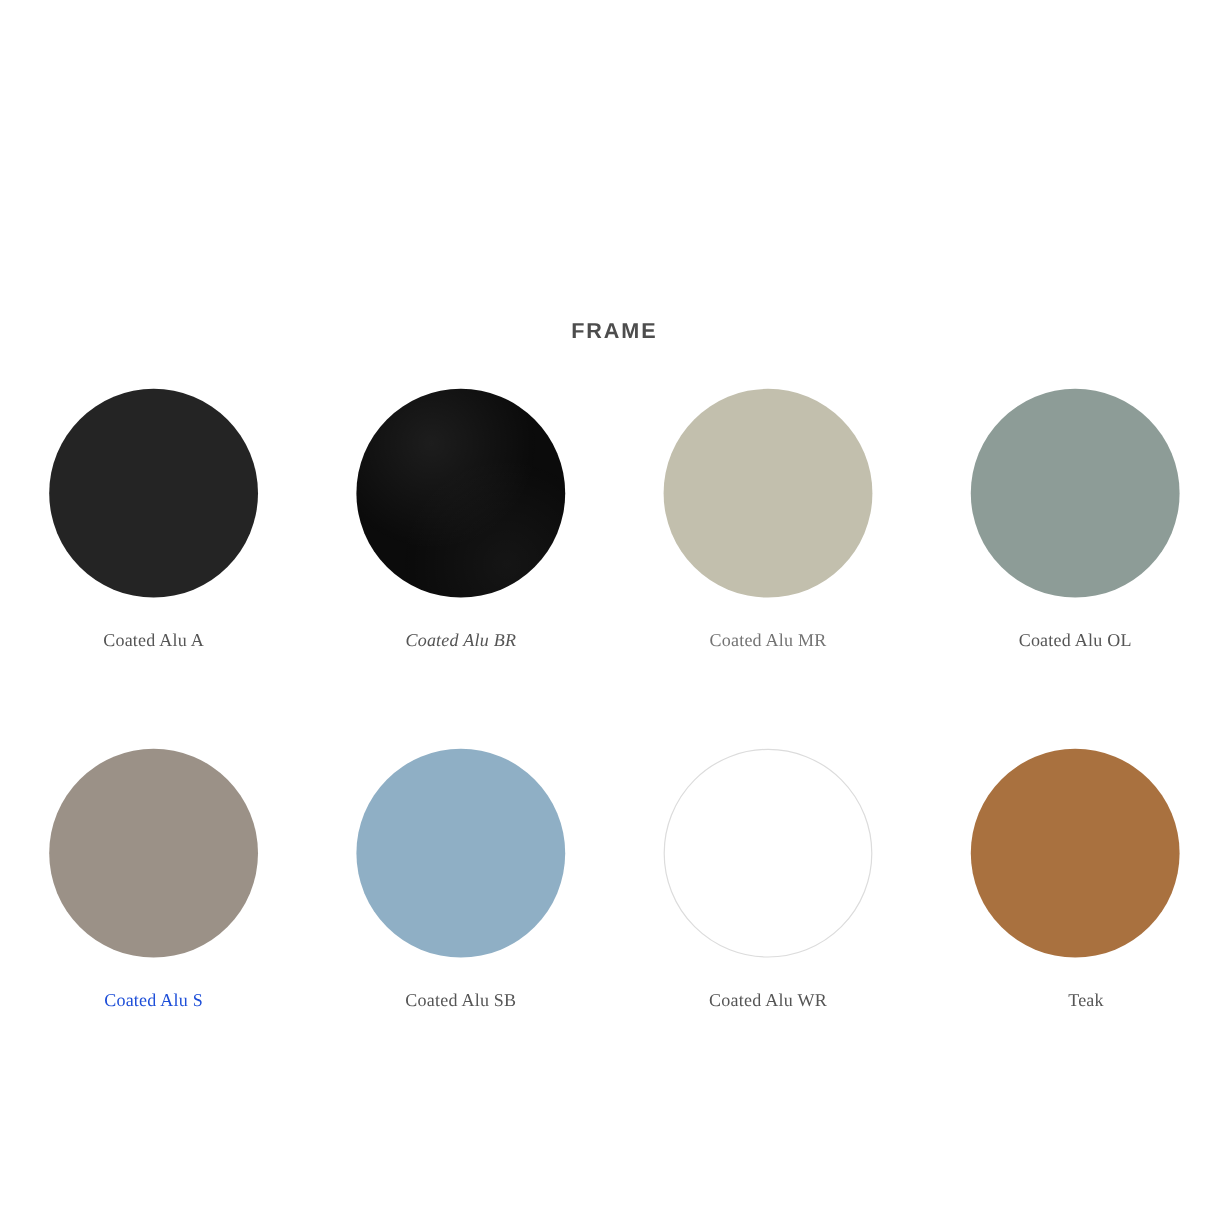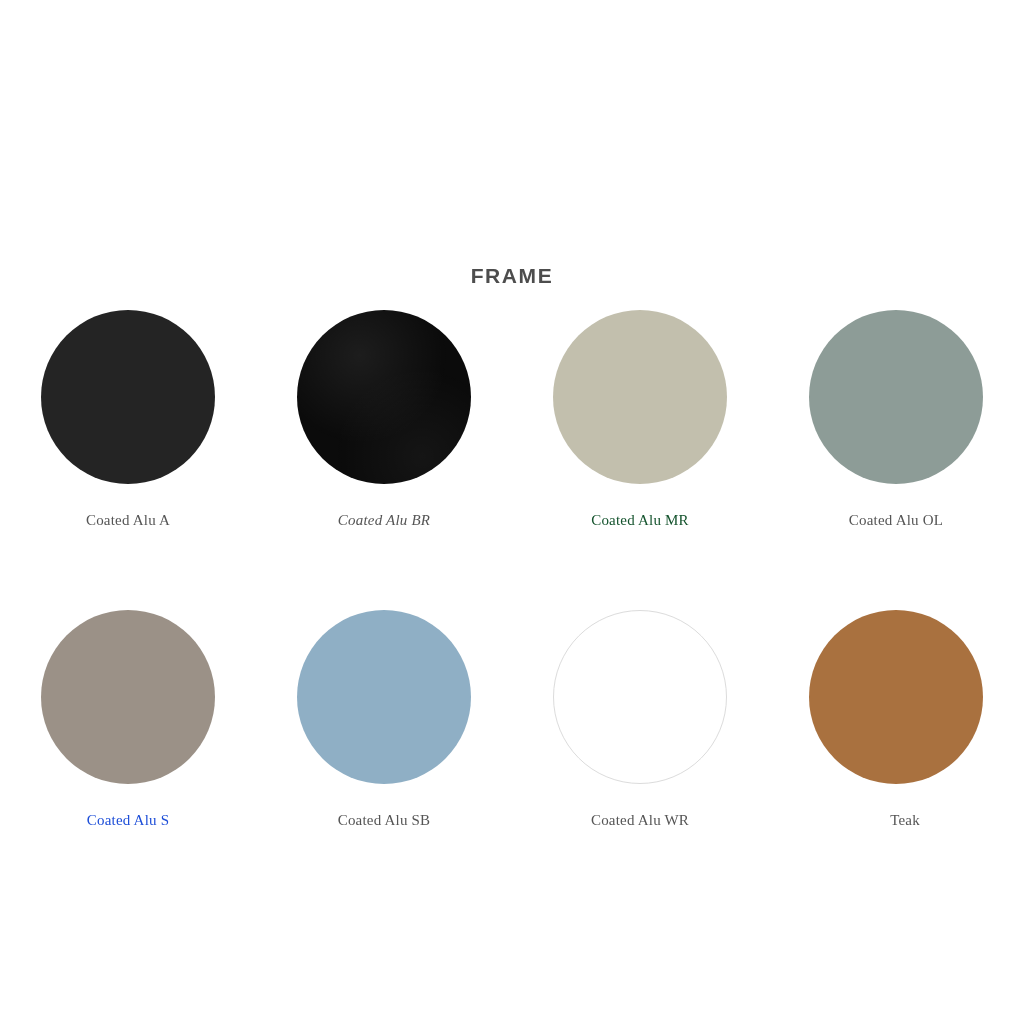--- a/index.html
+++ b/index.html
@@ -22,30 +22,30 @@
     box-sizing: border-box;
   }
 
   .section-title {
     position: absolute;
     top: 266px;
     left: 0;
     width: 1024px;
     text-align: center;
     font-family: "Liberation Sans", sans-serif;
-    font-size: 21px;
+    font-size: 18px;
     font-weight: bold;
     letter-spacing: 1.6px;
     color: #4d4d4d;
     line-height: 20px;
   }
 
   .swatch-grid {
     position: absolute;
-    top: 310px;
+    top: 324px;
     left: 0;
     width: 1024px;
     display: grid;
     grid-template-columns: repeat(4, 256px);
     row-gap: 80px;
     justify-items: center;
   }
 
   .swatch-cell {
     width: 256px;
@@ -140,21 +140,21 @@
       <div class="swatch-label" style="color: rgb(85, 85, 85);">Coated Alu A</div>
     </div>
 
     <div class="swatch-cell">
       <div class="swatch-disc sheen" style="background: rgb(11, 11, 11);"></div>
       <div class="swatch-label" style="color: rgb(85, 85, 85); font-style: italic;">Coated Alu BR</div>
     </div>
 
     <div class="swatch-cell">
       <div class="swatch-disc" style="background: rgb(194, 191, 173);"></div>
-      <div class="swatch-label" style="color: #14532d;">Coated Alu MR</div>
+      <div class="swatch-label" style="color: #737373;">Coated Alu MR</div>
     </div>
 
     <div class="swatch-cell">
       <div class="swatch-disc" style="background: rgb(141, 156, 151);"></div>
       <div class="swatch-label" style="color: rgb(85, 85, 85);">Coated Alu OL</div>
     </div>
 
     <div class="swatch-cell">
       <div class="swatch-disc" style="background: rgb(155, 145, 135);"></div>
       <div class="swatch-label" style="color: #1d4ed8;">Coated Alu S</div>

